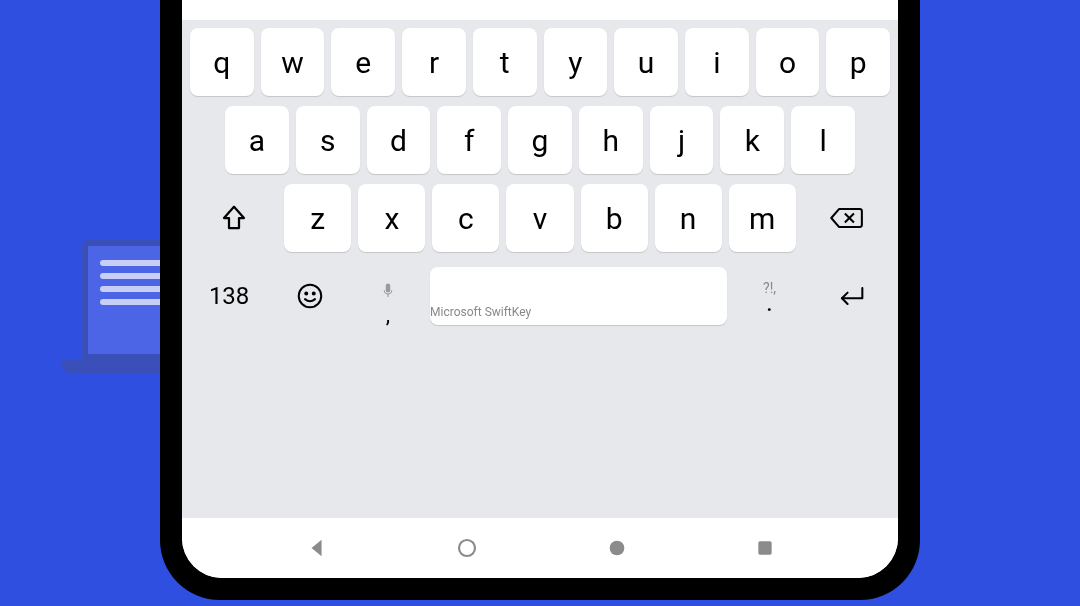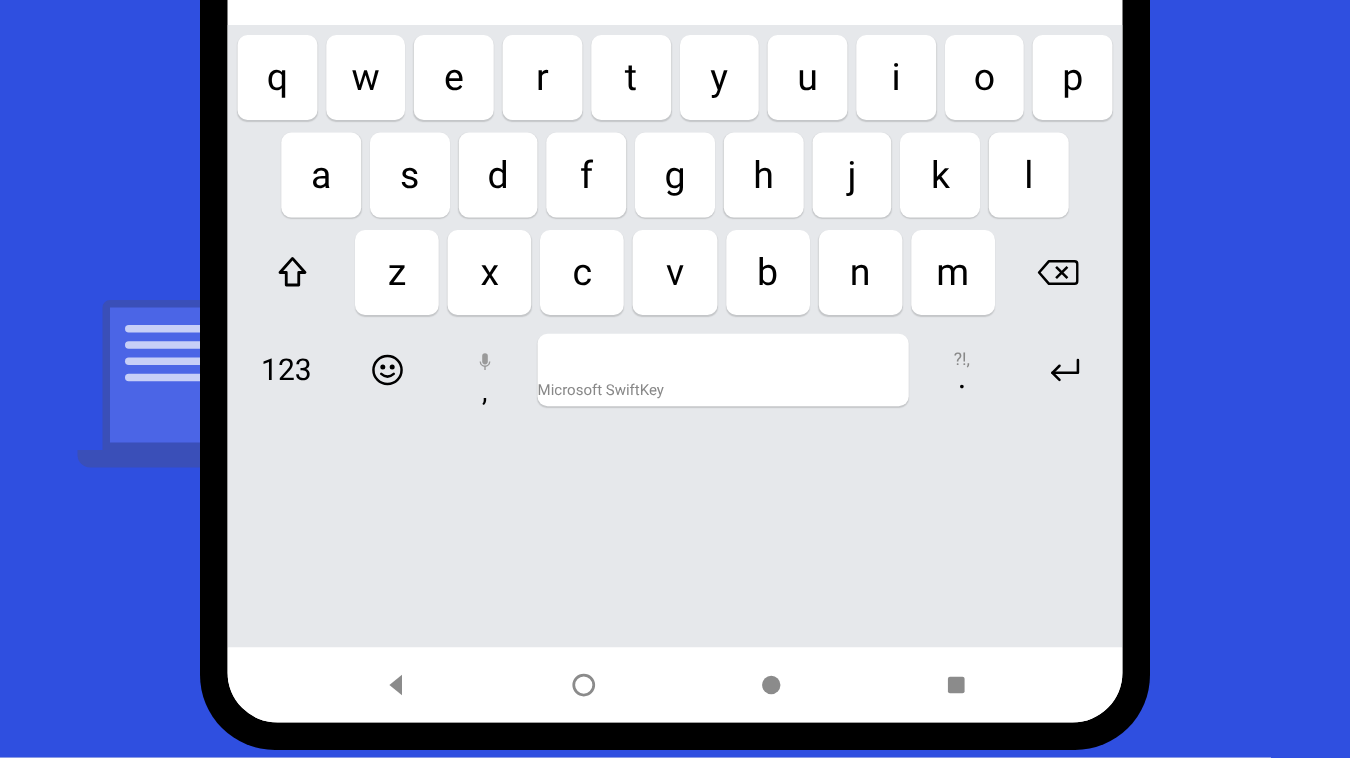--- a/index.html
+++ b/index.html
@@ -233,21 +233,21 @@
         <div class="key">n</div>
         <div class="key">m</div>
         <div class="key fn">
           <svg width="34" height="28" viewBox="0 0 30 24" fill="none" stroke="#000" stroke-width="1.8" stroke-linejoin="round">
             <path d="M9 4 L27 4 Q29 4 29 6 L29 18 Q29 20 27 20 L9 20 L2 12 Z"></path>
             <path d="M14 8 L22 16 M22 8 L14 16"></path>
           </svg>
         </div>
       </div>
       <div class="krow r4">
-        <div class="key nums">123</div>
+        <div class="key nums">138</div>
         <div class="key emoji">
           <svg width="30" height="30" viewBox="0 0 24 24" fill="none" stroke="#000" stroke-width="1.6">
             <circle cx="12" cy="12" r="9"></circle>
             <circle cx="9" cy="10" r="0.8" fill="#000"></circle>
             <circle cx="15" cy="10" r="0.8" fill="#000"></circle>
             <path d="M8 14.5 Q12 18 16 14.5" stroke-linecap="round"></path>
           </svg>
         </div>
         <div class="key mic">
           <span>

